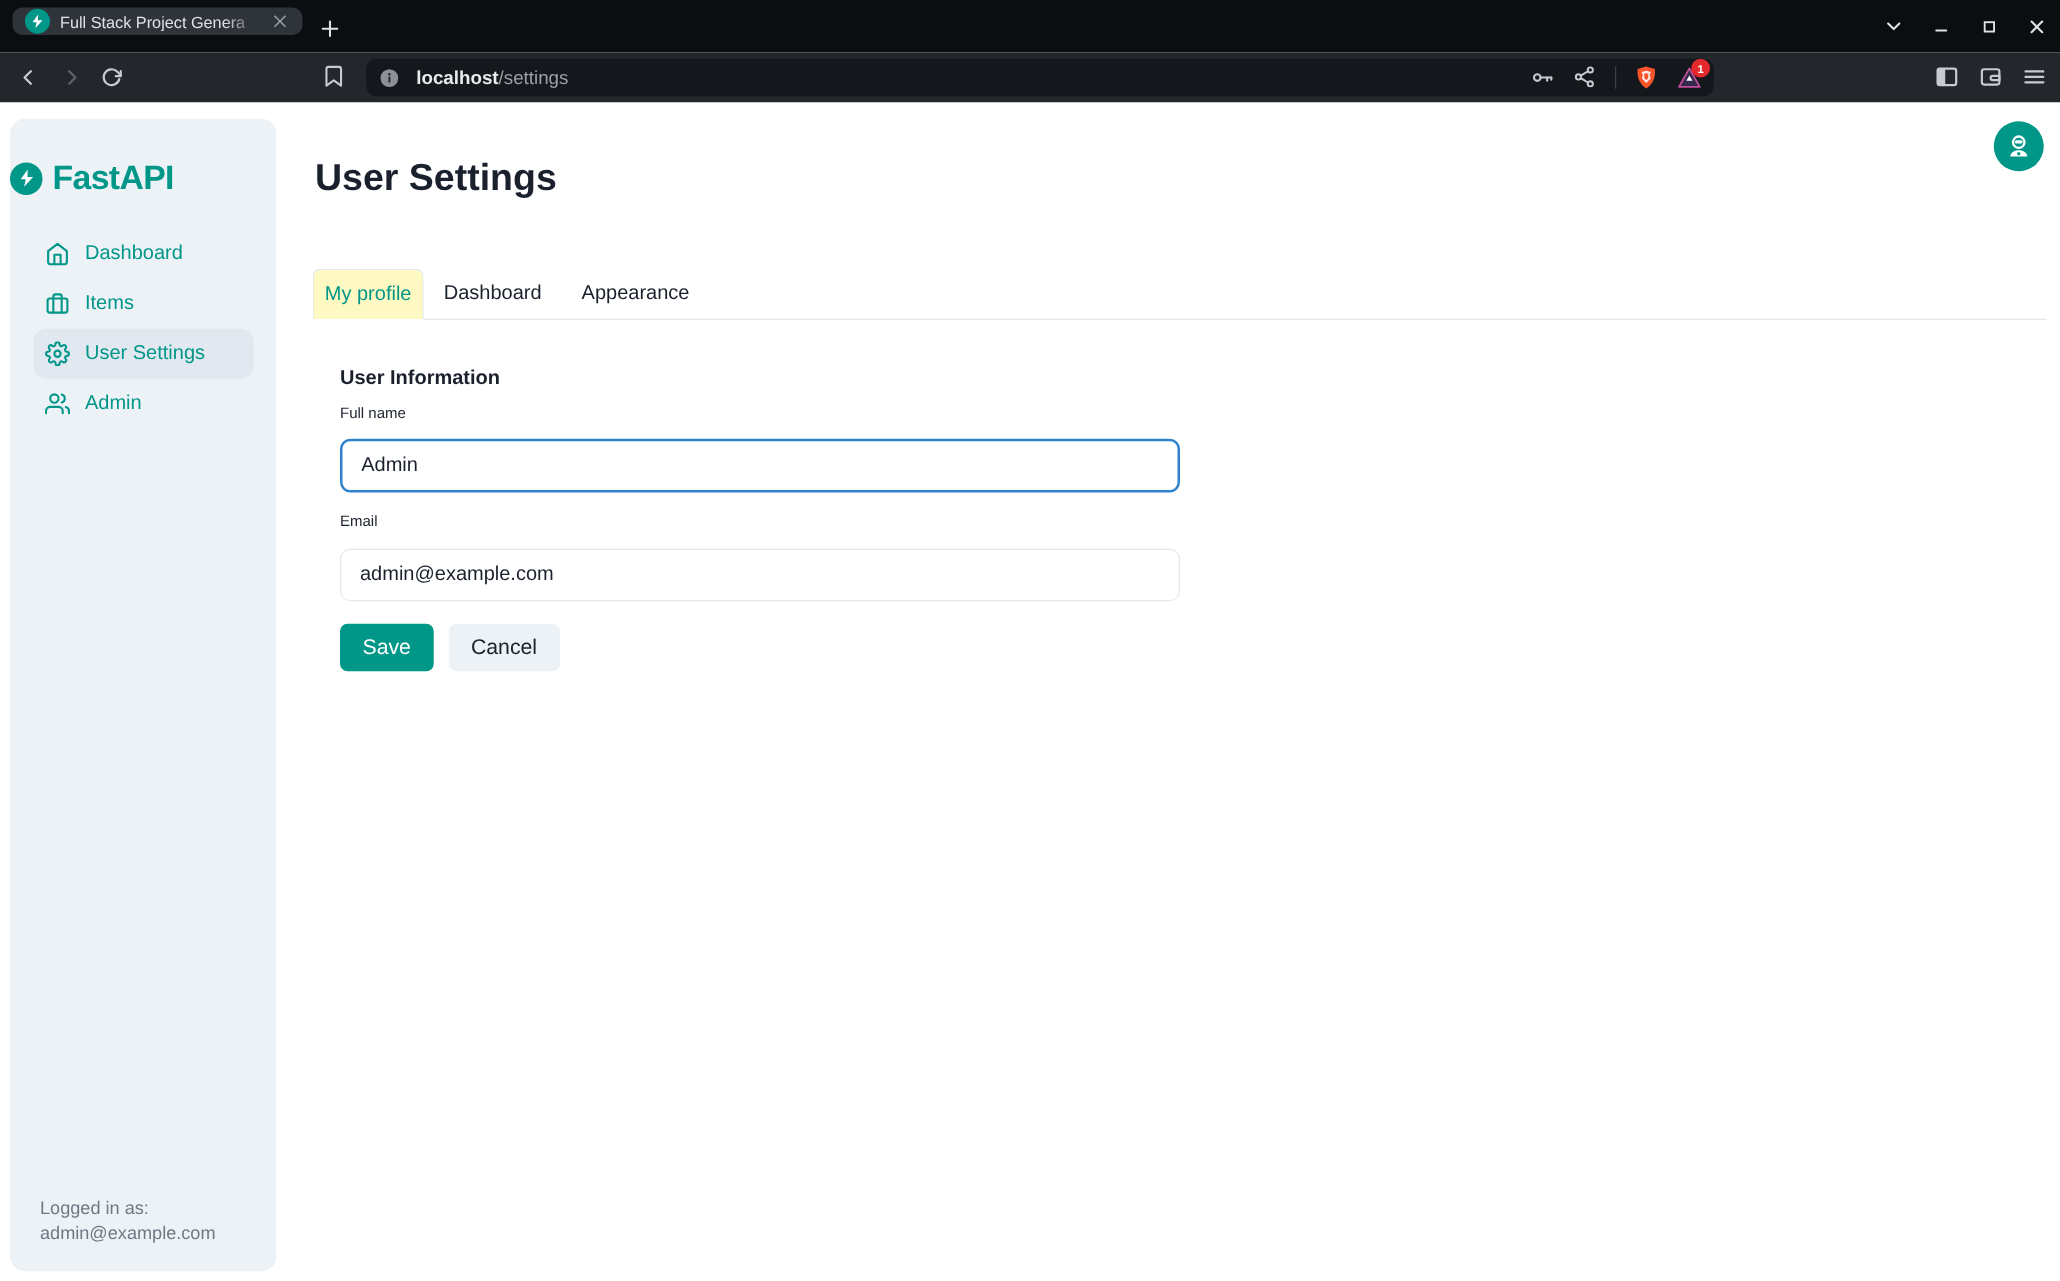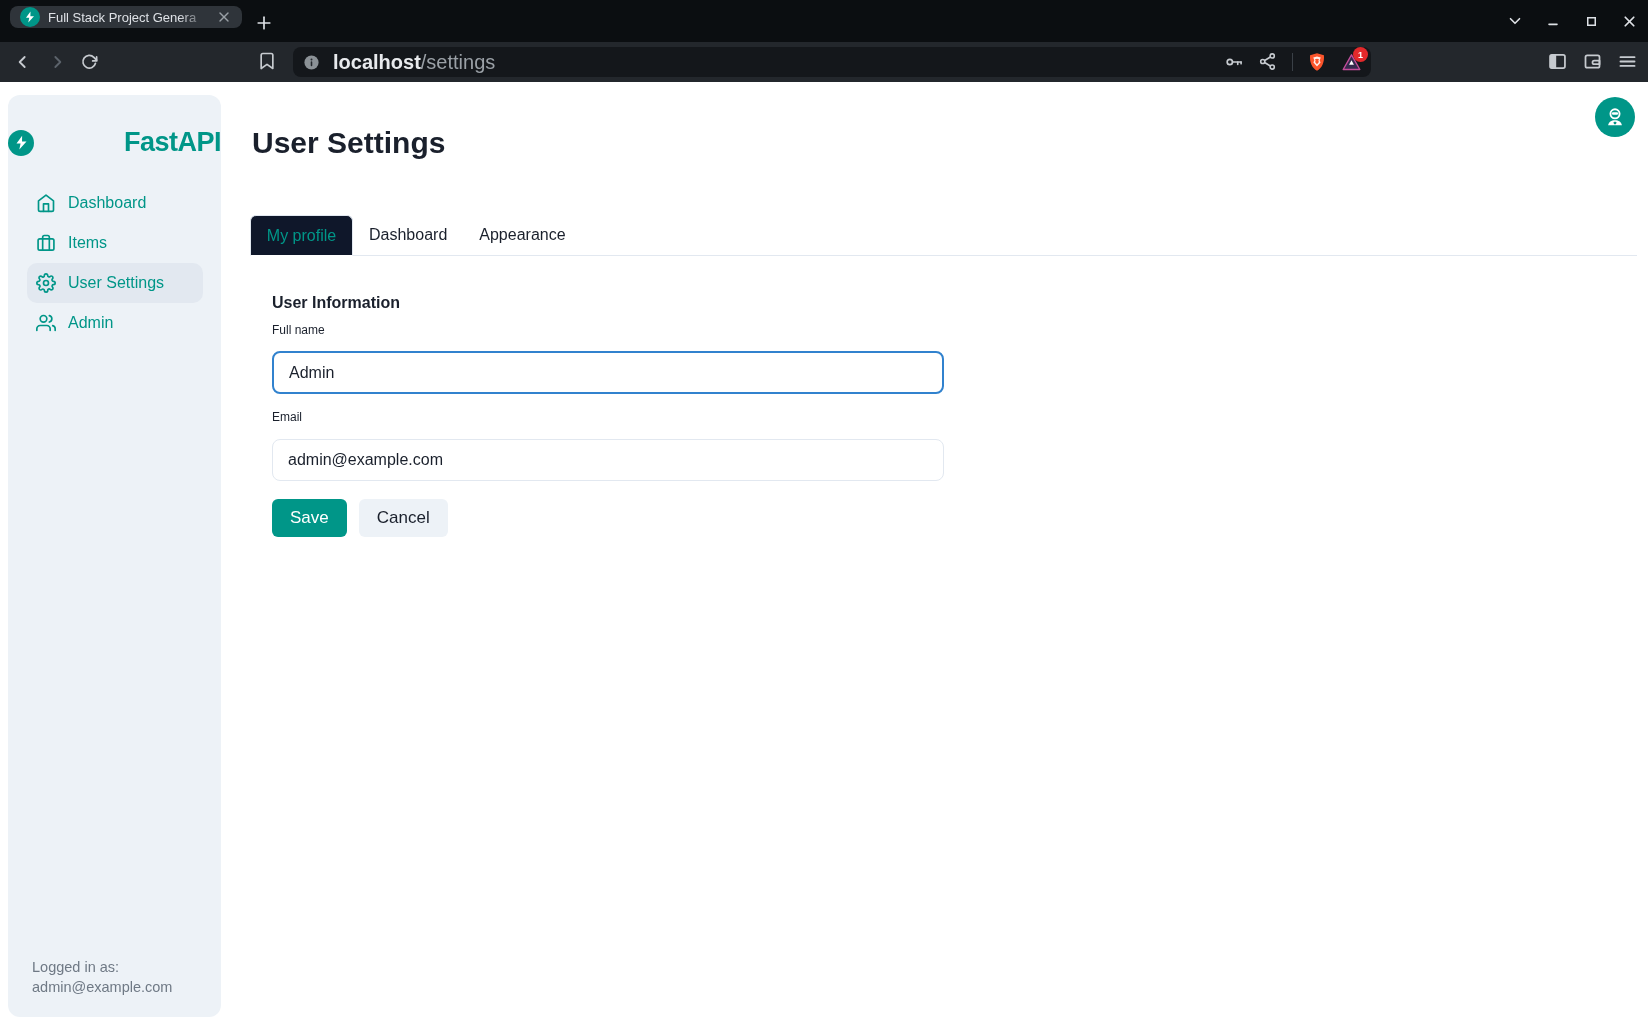--- a/index.html
+++ b/index.html
@@ -23,38 +23,38 @@
   .win-btn { width:22px; height:22px; color:var(--chrome-text); display:flex; align-items:center; justify-content:center; }
 
   .toolbar { position:absolute; left:0; top:42px; width:1648px; height:40px; background:var(--toolbar-bg); }
   .nav-btn { position:absolute; top:9px; width:22px; height:22px; color:#C7CBD0;
     display:flex; align-items:center; justify-content:center; }
   .nav-btn.disabled { color:#5C636B; }
   .bookmark-btn { position:absolute; left:257px; top:9px; width:22px; height:22px; color:#C7CBD0; }
   .urlbar { position:absolute; left:293px; top:5px; width:1078px; height:30px; border-radius:8px;
     background:var(--urlbar-bg); display:flex; align-items:center; padding:0 10px; }
   .info-icon { width:17px; height:17px; margin-right:13px; flex:0 0 auto; }
-  .url-text { font-size:20px; color:var(--chrome-dim); white-space:nowrap; flex:1 1 auto; }
+  .url-text { font-size:15px; color:var(--chrome-dim); white-space:nowrap; flex:1 1 auto; }
   .url-host { color:#E8EAED; font-weight:700; }
   .url-actions { display:flex; align-items:center; gap:14px; flex:0 0 auto; }
   .url-action { width:20px; height:20px; color:#C7CBD0; position:relative; }
   .url-divider { width:1px; height:18px; background:#3A4047; }
   .badge { position:absolute; top:-5px; right:-7px; min-width:15px; height:15px; border-radius:8px;
     background:var(--badge-red); color:#fff; font-size:9px; font-weight:700;
     display:flex; align-items:center; justify-content:center; padding:0 3px; }
   .toolbar-right { position:absolute; right:10px; top:9px; display:flex; gap:14px; }
   .tb-icon { width:21px; height:21px; color:#C7CBD0; }
 
   
   .page { position:absolute; left:0; top:82px; width:1648px; height:943px; background:#fff; }
 
   .sidebar { position:absolute; left:8px; top:13px; width:213px; height:922px;
     background:var(--sidebar-bg); border-radius:12px; }
   .logo-row { position:absolute; left:0; top:32px; width:213px; display:flex;
-    align-items:center; justify-content:space-between; gap:24px; }
+    align-items:center; justify-content:flex-start; gap:8px; }
   .logo-mark { width:26px; height:26px; border-radius:50%; background:var(--teal);
     display:flex; align-items:center; justify-content:center; }
   .logo-text { font-size:27px; font-weight:700; color:var(--teal); letter-spacing:-0.5px; }
   .nav-list { position:absolute; left:19px; top:88px; width:176px; }
   .nav-item { height:40px; border-radius:10px; display:flex; align-items:center;
     gap:12px; padding-left:9px; color:var(--teal); cursor:pointer; }
   .nav-item.active { background:var(--selected-bg); }
   .nav-icon { width:20px; height:20px; flex:0 0 auto; }
   .nav-label { font-size:16px; }
   .sidebar-footer { position:absolute; left:24px; top:862px; color:var(--text-gray);
@@ -63,23 +63,23 @@
   .avatar-btn { position:absolute; left:1595px; top:15px; width:40px; height:40px; border-radius:50%;
     background:var(--teal); display:flex; align-items:center; justify-content:center; cursor:pointer; }
 
   .page-title { position:absolute; left:252px; top:44px; font-size:30px; font-weight:700;
     color:var(--text-dark); }
 
   .tabs { position:absolute; left:250px; top:133px; width:1387px; height:41px;
     display:flex; align-items:stretch; border-bottom:1px solid var(--border-gray); }
   .tabs .tab-item { display:flex; align-items:center; padding:0 16px; font-size:16px;
     color:var(--text-dark); cursor:pointer; }
-  .tabs .tab-item.active { width:103px; justify-content:center; padding:0;
+  .tabs .tab-item.active { width:89px; justify-content:center; padding:0;
     border:1px solid var(--border-gray); border-bottom:1px solid #fff; margin-bottom:-1px;
-    border-radius:6px 6px 0 0; color:var(--teal); background:#0f172a; }
+    border-radius:6px 6px 0 0; color:var(--teal); background:#fef9c3; }
 
   .section-title { position:absolute; left:272px; top:212px; font-size:16px; font-weight:700;
     color:var(--text-dark); }
   .field-label { position:absolute; left:272px; font-size:12px; color:var(--text-dark); }
   .field-label.fullname { top:241px; }
   .field-label.email { top:328px; }
   .text-input { position:absolute; left:272px; width:672px; font-size:16px; color:var(--text-dark);
     border-radius:8px; padding:0 15px; outline:none; background:#fff;
     font-family:"Liberation Sans", sans-serif; }
   .text-input.focused { top:269px; height:43px; border:2px solid var(--focus-blue); }

